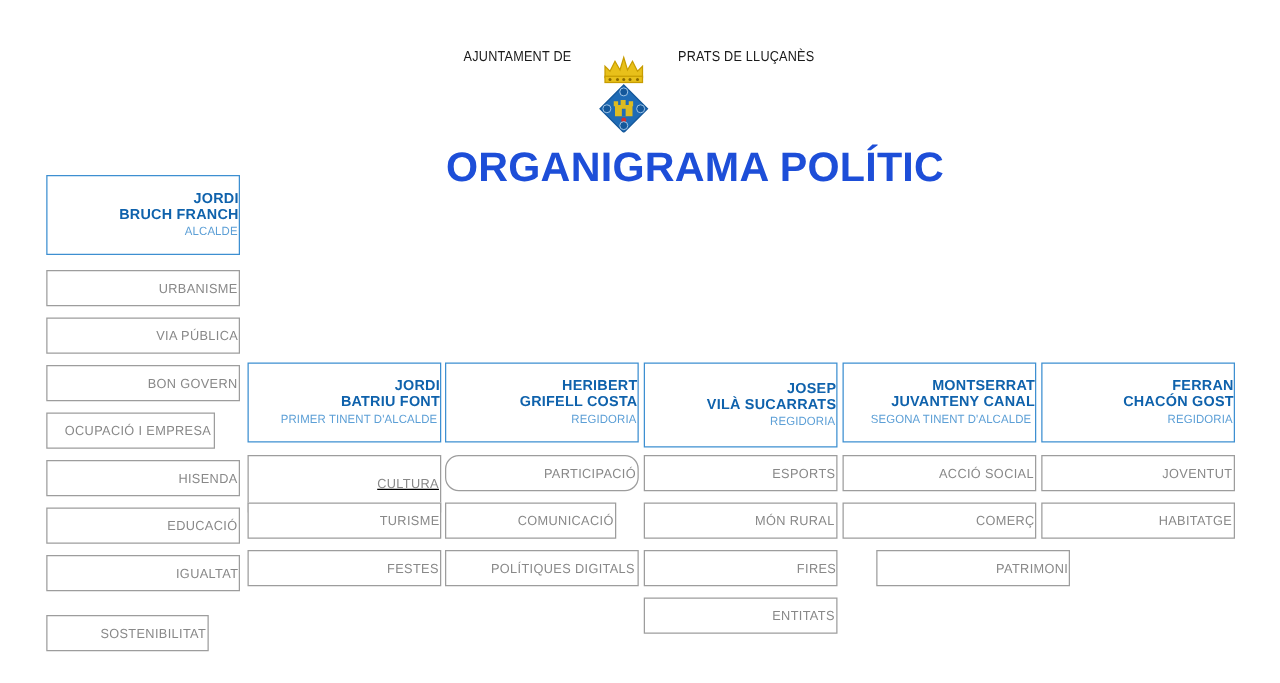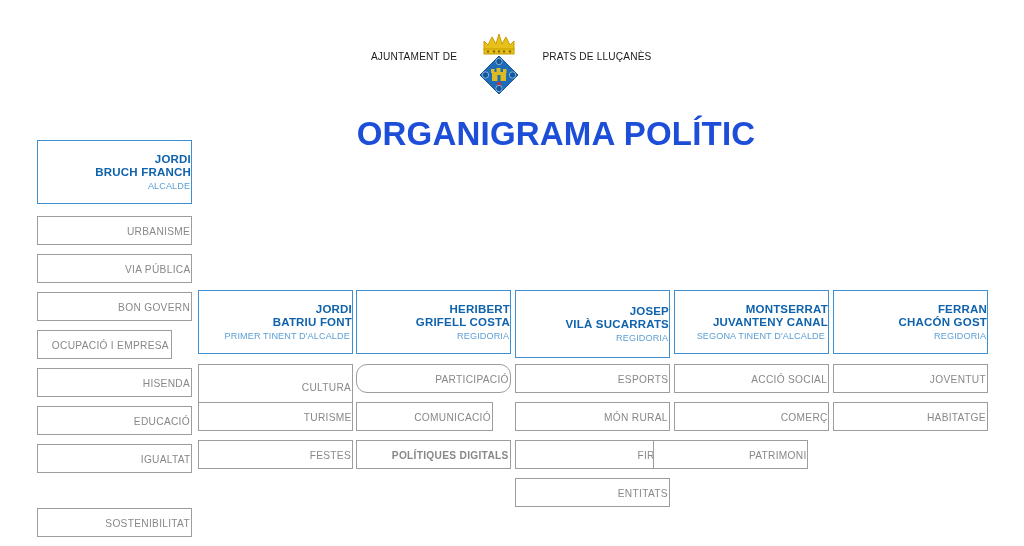--- a/index.html
+++ b/index.html
@@ -1,22 +1,22 @@
 <!DOCTYPE html>
 <html><head>
 <meta charset="utf-8">
 <style>
   html,body{margin:0;padding:0;background:#ffffff;}
   body{width:1024px;height:546px;position:relative;overflow:hidden;
        font-family:"Liberation Sans","DejaVu Sans",sans-serif;}
 
   
   #logo-block{position:absolute;left:0;top:28px;width:1024px;height:66px;}
-  #logo-inner{position:absolute;left:50%;top:0;transform:translateX(-50%);
-              display:flex;align-items:center;height:66px;}
+  #logo-inner{position:absolute;left:50%;top:12px;transform:translateX(-50%);
+              display:flex;align-items:flex-start;height:66px;}
   .logo-word{font-size:11.5px;letter-spacing:.2px;color:#1a1a1a;
              font-family:"Liberation Sans Narrow","Liberation Sans",sans-serif;
              transform:scaleX(.88);transform-origin:center bottom;
              white-space:nowrap;padding-bottom:10px;font-weight:400;}
   #crest-wrap{position:relative;width:58px;height:66px;margin:0 7px;}
   .crest-svg{position:absolute;left:0;top:0;}
 
   
   #page-title{position:absolute;left:0;top:115px;width:1024px;text-align:center;
               font-size:33px;font-weight:bold;color:#1d4ed8;letter-spacing:.2px;padding-left:44px;}
@@ -102,49 +102,49 @@
     </div>
     <div class="chart-box dept-box" style="left: 37px; top: 368px; width: 155px; height: 29px;">
       <span class="dept-label">HISENDA</span>
     </div>
     <div class="chart-box dept-box" style="left: 37px; top: 406px; width: 155px; height: 29px;">
       <span class="dept-label">EDUCACIÓ</span>
     </div>
     <div class="chart-box dept-box" style="left: 37px; top: 444px; width: 155px; height: 29px;">
       <span class="dept-label">IGUALTAT</span>
     </div>
-    <div class="chart-box dept-box" style="left: 37px; top: 508px; width: 155px; height: 29px;">
+    <div class="chart-box dept-box" style="left: 37px; top: 492px; width: 130px; height: 29px;">
       <span class="dept-label">SOSTENIBILITAT</span>
     </div>
     <div class="chart-box head-box" style="left: 198px; top: 290px; width: 155px; height: 64px;">
       <div class="head-name">JORDI</div>
       <div class="head-name">BATRIU FONT</div>
       <div class="head-role">PRIMER TINENT D'ALCALDE</div>
     </div>
-    <div class="chart-box dept-box" style="left: 198px; top: 364px; width: 155px; height: 46px;">
+    <div class="chart-box dept-box" style="left: 198px; top: 364px; width: 155px; height: 46px; text-decoration: underline;">
       <span class="dept-label">CULTURA</span>
     </div>
     <div class="chart-box dept-box" style="left: 198px; top: 402px; width: 155px; height: 29px;">
       <span class="dept-label">TURISME</span>
     </div>
     <div class="chart-box dept-box" style="left: 198px; top: 440px; width: 155px; height: 29px;">
       <span class="dept-label">FESTES</span>
     </div>
     <div class="chart-box head-box" style="left: 356px; top: 290px; width: 155px; height: 64px;">
       <div class="head-name">HERIBERT</div>
       <div class="head-name">GRIFELL COSTA</div>
       <div class="head-role">REGIDORIA</div>
     </div>
     <div class="chart-box dept-box" style="left: 356px; top: 364px; width: 155px; height: 29px; border-radius: 11px;">
       <span class="dept-label">PARTICIPACIÓ</span>
     </div>
     <div class="chart-box dept-box" style="left: 356px; top: 402px; width: 137px; height: 29px;">
       <span class="dept-label">COMUNICACIÓ</span>
     </div>
-    <div class="chart-box dept-box" style="left: 356px; top: 440px; width: 155px; height: 29px; font-weight: bold;">
+    <div class="chart-box dept-box" style="left: 356px; top: 440px; width: 155px; height: 29px;">
       <span class="dept-label">POLÍTIQUES DIGITALS</span>
     </div>
     <div class="chart-box head-box" style="left: 515px; top: 290px; width: 155px; height: 68px;">
       <div class="head-name">JOSEP</div>
       <div class="head-name">VILÀ SUCARRATS</div>
       <div class="head-role">REGIDORIA</div>
     </div>
     <div class="chart-box dept-box" style="left: 515px; top: 364px; width: 155px; height: 29px;">
       <span class="dept-label">ESPORTS</span>
     </div>
@@ -161,21 +161,21 @@
       <div class="head-name">MONTSERRAT</div>
       <div class="head-name">JUVANTENY CANAL</div>
       <div class="head-role">SEGONA TINENT D'ALCALDE</div>
     </div>
     <div class="chart-box dept-box" style="left: 674px; top: 364px; width: 155px; height: 29px;">
       <span class="dept-label">ACCIÓ SOCIAL</span>
     </div>
     <div class="chart-box dept-box" style="left: 674px; top: 402px; width: 155px; height: 29px;">
       <span class="dept-label">COMERÇ</span>
     </div>
-    <div class="chart-box dept-box" style="left: 653px; top: 440px; width: 155px; height: 29px;">
+    <div class="chart-box dept-box" style="left: 701px; top: 440px; width: 155px; height: 29px;">
       <span class="dept-label">PATRIMONI</span>
     </div>
     <div class="chart-box head-box" style="left: 833px; top: 290px; width: 155px; height: 64px;">
       <div class="head-name">FERRAN</div>
       <div class="head-name">CHACÓN GOST</div>
       <div class="head-role">REGIDORIA</div>
     </div>
     <div class="chart-box dept-box" style="left: 833px; top: 364px; width: 155px; height: 29px;">
       <span class="dept-label">JOVENTUT</span>
     </div>

